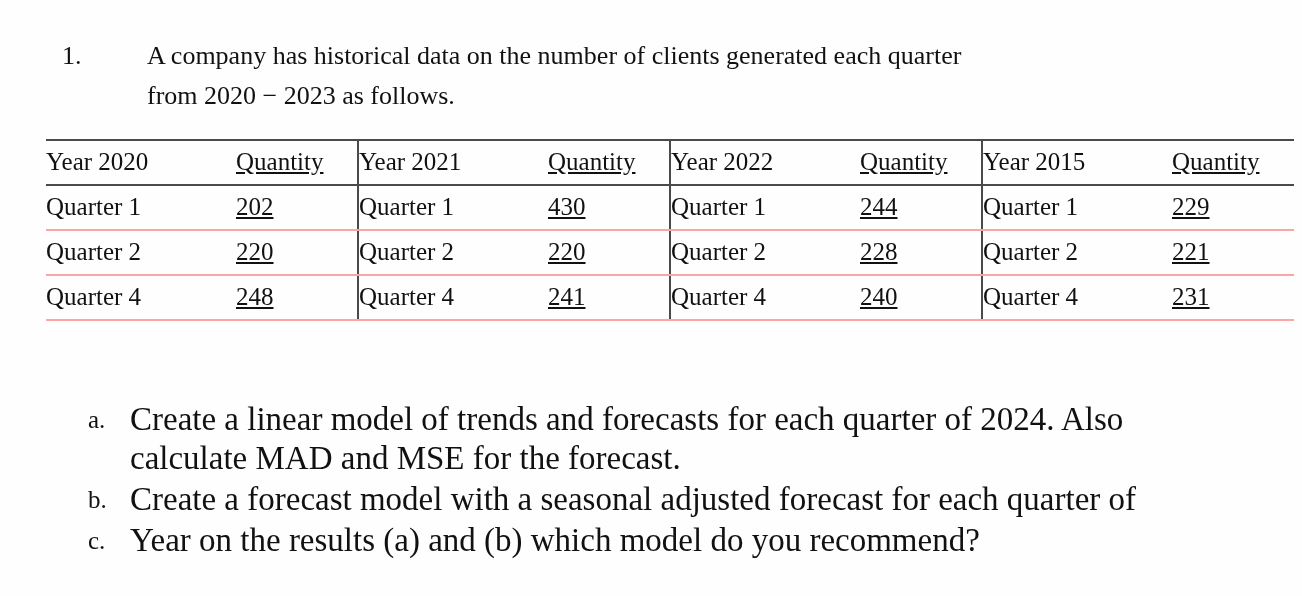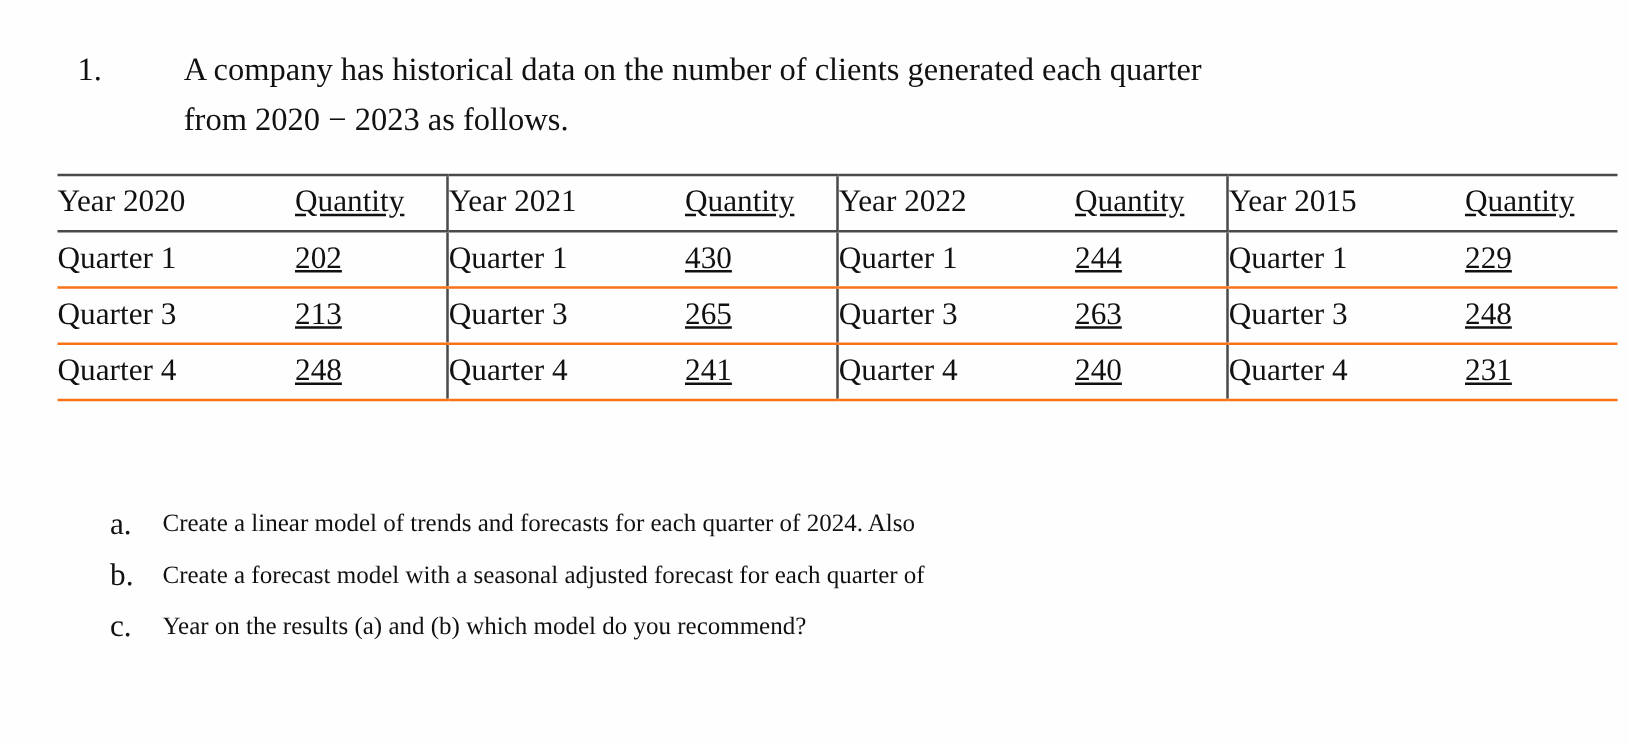--- a/index.html
+++ b/index.html
@@ -65,21 +65,21 @@
     font-size: 25px;
   }
   table.data-table tr {
     height: 45px;
   }
   table.data-table td {
     padding: 0 0 2px 0;
     vertical-align: middle;
     white-space: nowrap;
     border-top: 2px solid #4a4a4a;
-    border-bottom: 2px solid #f97316;
+    border-bottom: 2px solid #fca5a5;
   }
   table.data-table tr.hdr td {
     border-bottom: 2px solid #4a4a4a;
   }
   
   td.block-start {
     border-left: 2px solid #4a4a4a;
   }
   td.lbl {
     padding-left: 20px;
@@ -104,21 +104,21 @@
     margin-bottom: 2px;
   }
   .s-marker {
     width: 42px;
     flex: 0 0 42px;
     font-size: 25px;
     line-height: 39px;
   }
   .s-body {
     flex: 1;
-    font-size: 20px;
+    font-size: 33px;
     line-height: 39px;
     text-align: justify;
     text-align-last: left;
   }
   .s-body .cont {
     display: block;
     text-align: left;
   }
 </style>
 </head>
@@ -162,31 +162,31 @@
           <td class="lbl">Quarter 1</td>
           <td class="qty">202</td>
           <td class="lbl block-start">Quarter 1</td>
           <td class="qty">430</td>
           <td class="lbl block-start">Quarter 1</td>
           <td class="qty">244</td>
           <td class="lbl block-start">Quarter 1</td>
           <td class="qty">229</td>
         </tr>
 
-
         <tr>
-          <td class="lbl">Quarter 3</td>
-          <td class="qty">213</td>
-          <td class="lbl block-start">Quarter 3</td>
-          <td class="qty">265</td>
-          <td class="lbl block-start">Quarter 3</td>
-          <td class="qty">263</td>
-          <td class="lbl block-start">Quarter 3</td>
-          <td class="qty">248</td>
-        </tr>
+          <td class="lbl">Quarter 2</td>
+          <td class="qty">220</td>
+          <td class="lbl block-start">Quarter 2</td>
+          <td class="qty">220</td>
+          <td class="lbl block-start">Quarter 2</td>
+          <td class="qty">228</td>
+          <td class="lbl block-start">Quarter 2</td>
+          <td class="qty">221</td>
+        </tr>
+
 
         <tr>
           <td class="lbl">Quarter 4</td>
           <td class="qty">248</td>
           <td class="lbl block-start">Quarter 4</td>
           <td class="qty">241</td>
           <td class="lbl block-start">Quarter 4</td>
           <td class="qty">240</td>
           <td class="lbl block-start">Quarter 4</td>
           <td class="qty">231</td>
@@ -194,20 +194,21 @@
       </tbody>
     </table>
   </div>
 
   <div class="subitems">
 
     <div class="subitem">
       <div class="s-marker">a.</div>
       <div class="s-body">
         <span>Create a linear model of trends and forecasts for each quarter of 2024. Also</span>
+        <span class="cont">calculate MAD and MSE for the forecast.</span>
       </div>
     </div>
 
     <div class="subitem">
       <div class="s-marker">b.</div>
       <div class="s-body">
         <span>Create a forecast model with a seasonal adjusted forecast for each quarter of</span>
       </div>
     </div>
 

